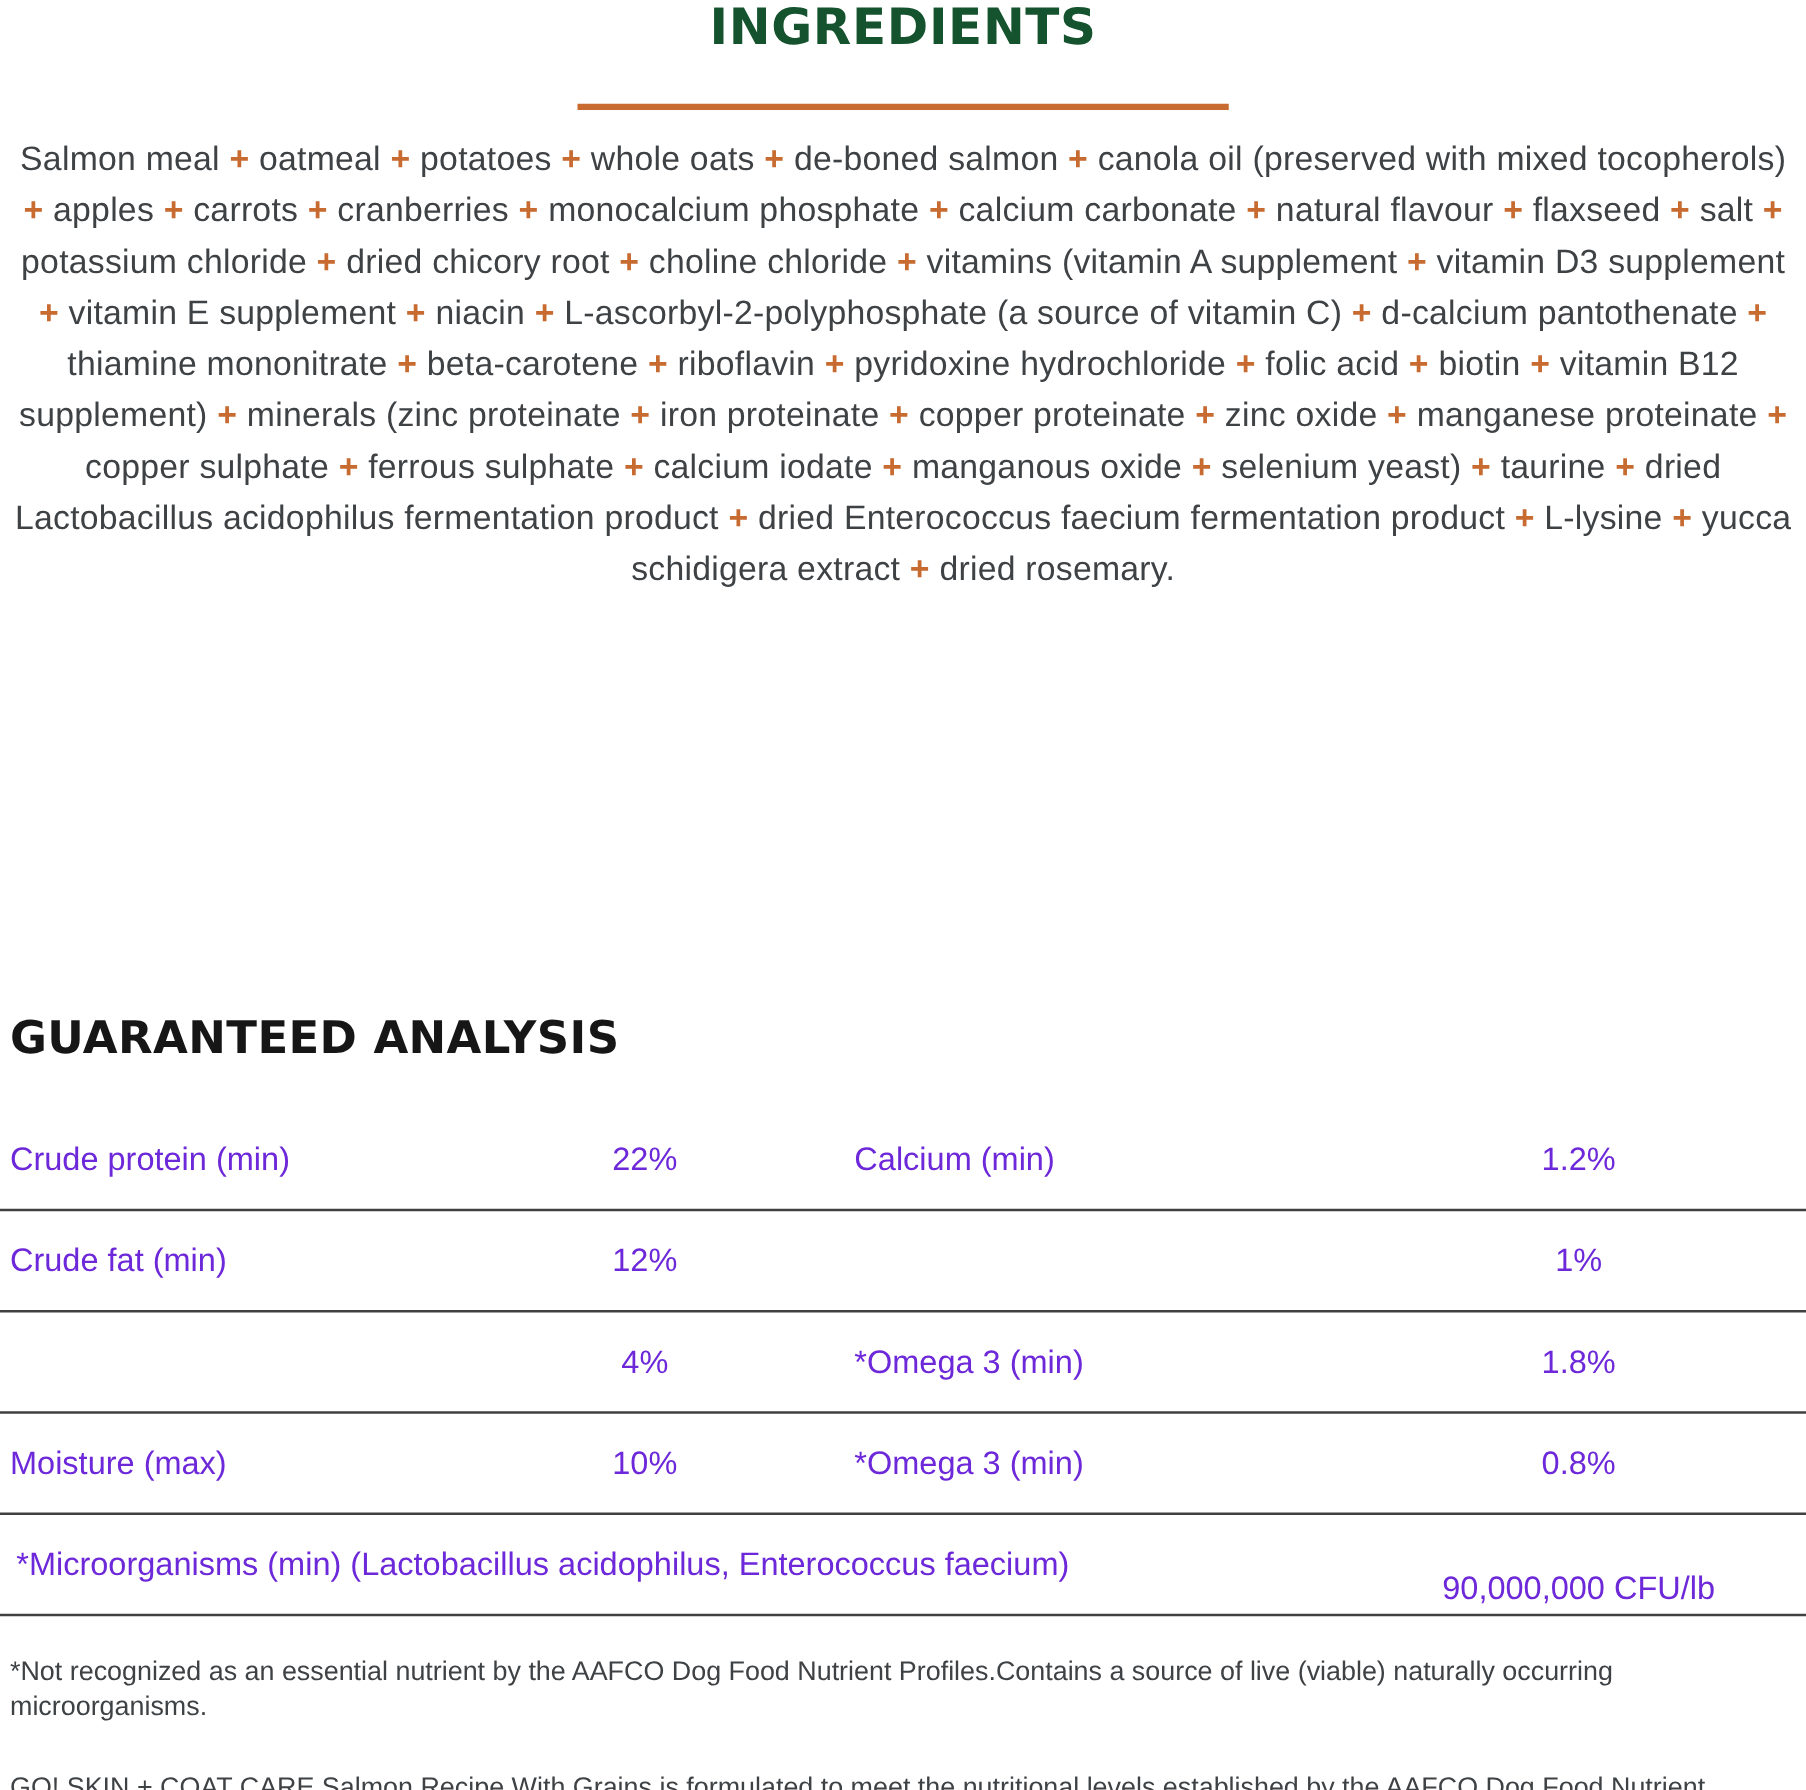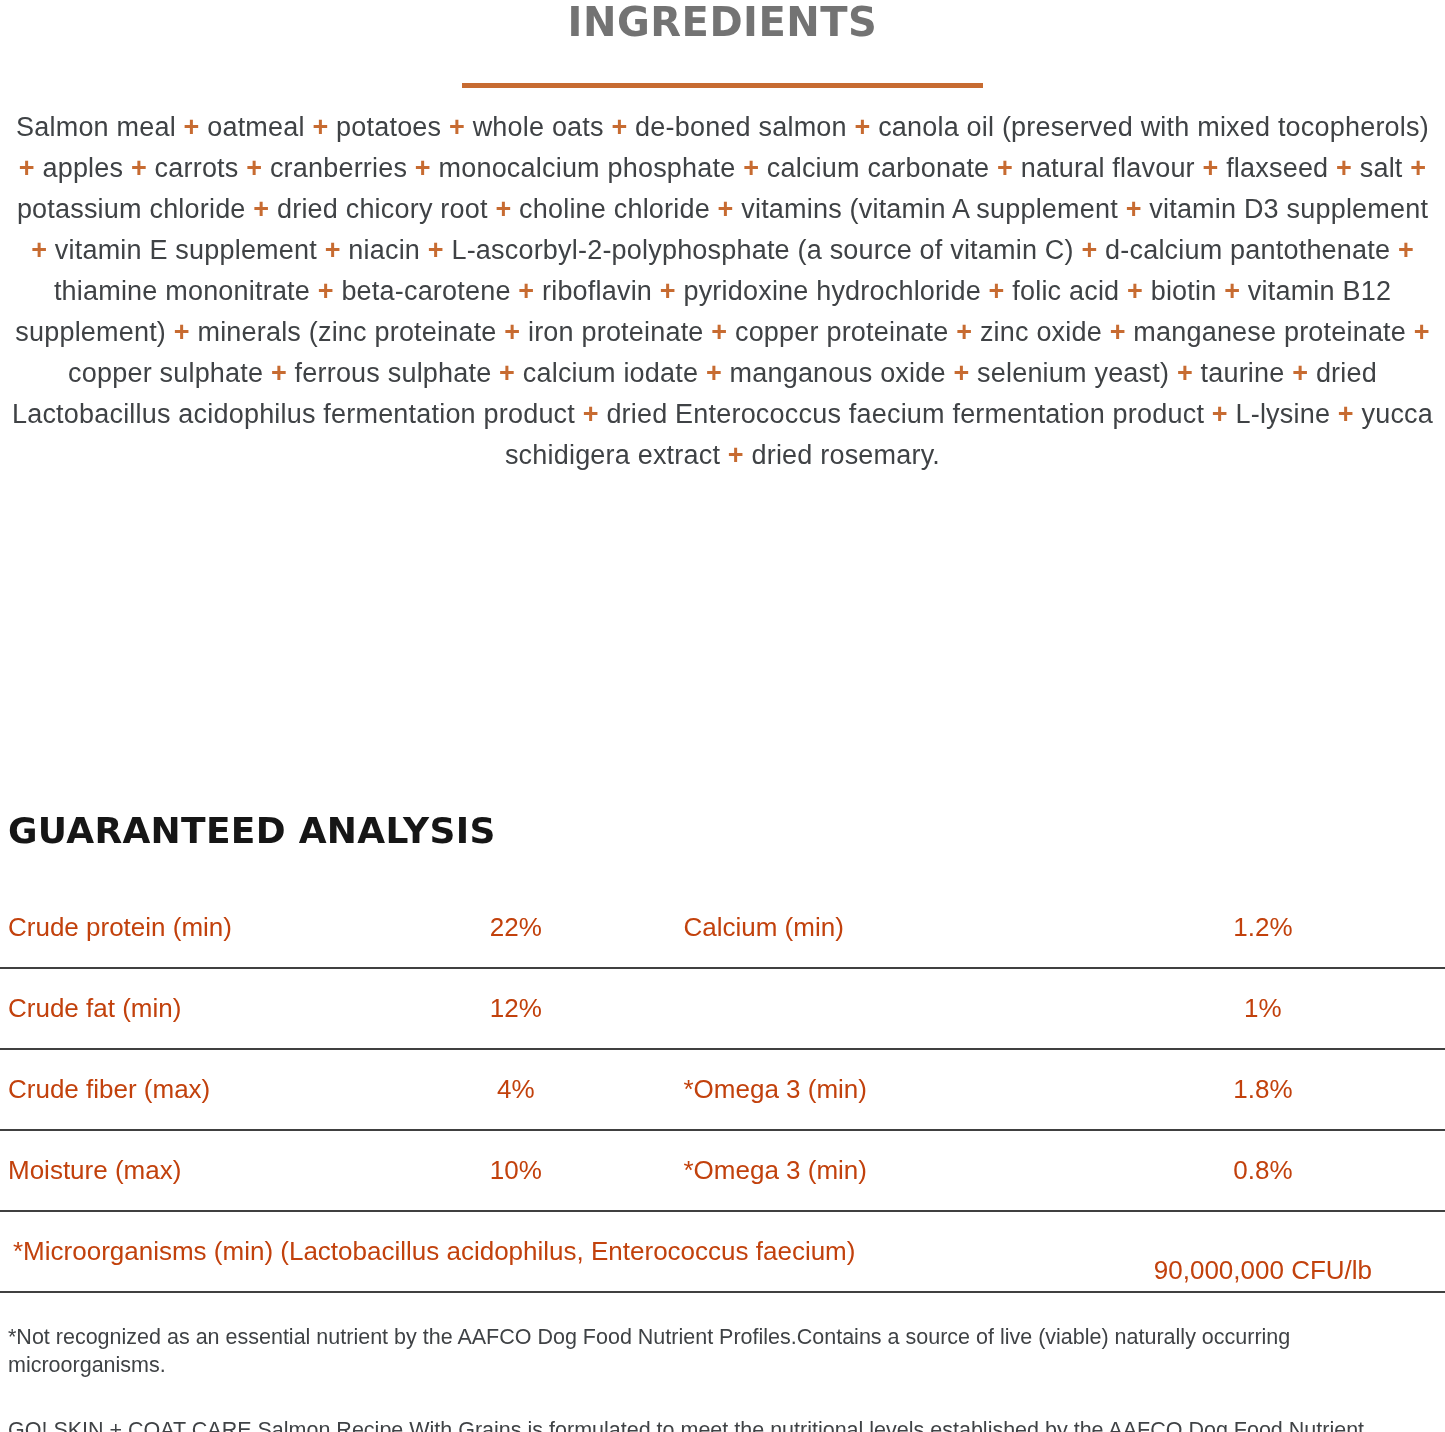--- a/index.html
+++ b/index.html
@@ -12,21 +12,21 @@
   .page{width:1445px;height:1432px;position:relative;}
 
   
   .ing-title{
     margin:0;padding:0;
     font-family:"DejaVu Sans", sans-serif;
     font-weight:800;
     font-size:40px;line-height:44px;
     letter-spacing:0.5px;
     text-align:center;
-    color:#737373;
+    color:#14532d;
   }
   .title-rule{
     width:521px;height:5px;
     margin:39px auto 0 auto;
     background:#c76b31;
   }
 
   
   .ingredients{
     margin:19px auto 16px auto;
@@ -49,21 +49,21 @@
     font-family:"DejaVu Sans", sans-serif;
     font-weight:800;
     font-size:36px;line-height:44px;
     letter-spacing:0.3px;
     color:#161616;
   }
   .ga-table{
     margin-top:35px;
     width:100%;
     font-size:26px;
-    color:#c2410c;
+    color:#6d28d9;
   }
   .ga-row{
     display:grid;
     grid-template-columns:31.2% 9% 7.1% 32.3% 15.6% 4.8%;
     align-items:center;
     height:79px;
     border-bottom:2px solid #404040;
   }
   .ga-l1{grid-column:1;padding-left:8px;}
   .ga-v1{grid-column:2;text-align:center;}
@@ -107,21 +107,20 @@
         <span class="ga-v1">22%</span>
         <span class="ga-l2">Calcium (min)</span>
         <span class="ga-v2">1.2%</span>
       </div>
       <div class="ga-row">
         <span class="ga-l1">Crude fat (min)</span>
         <span class="ga-v1">12%</span>
         <span class="ga-v2">1%</span>
       </div>
       <div class="ga-row">
-        <span class="ga-l1">Crude fiber (max)</span>
         <span class="ga-v1">4%</span>
         <span class="ga-l2">*Omega 3 (min)</span>
         <span class="ga-v2">1.8%</span>
       </div>
       <div class="ga-row">
         <span class="ga-l1">Moisture (max)</span>
         <span class="ga-v1">10%</span>
         <span class="ga-l2">*Omega 3 (min)</span>
         <span class="ga-v2">0.8%</span>
       </div>

